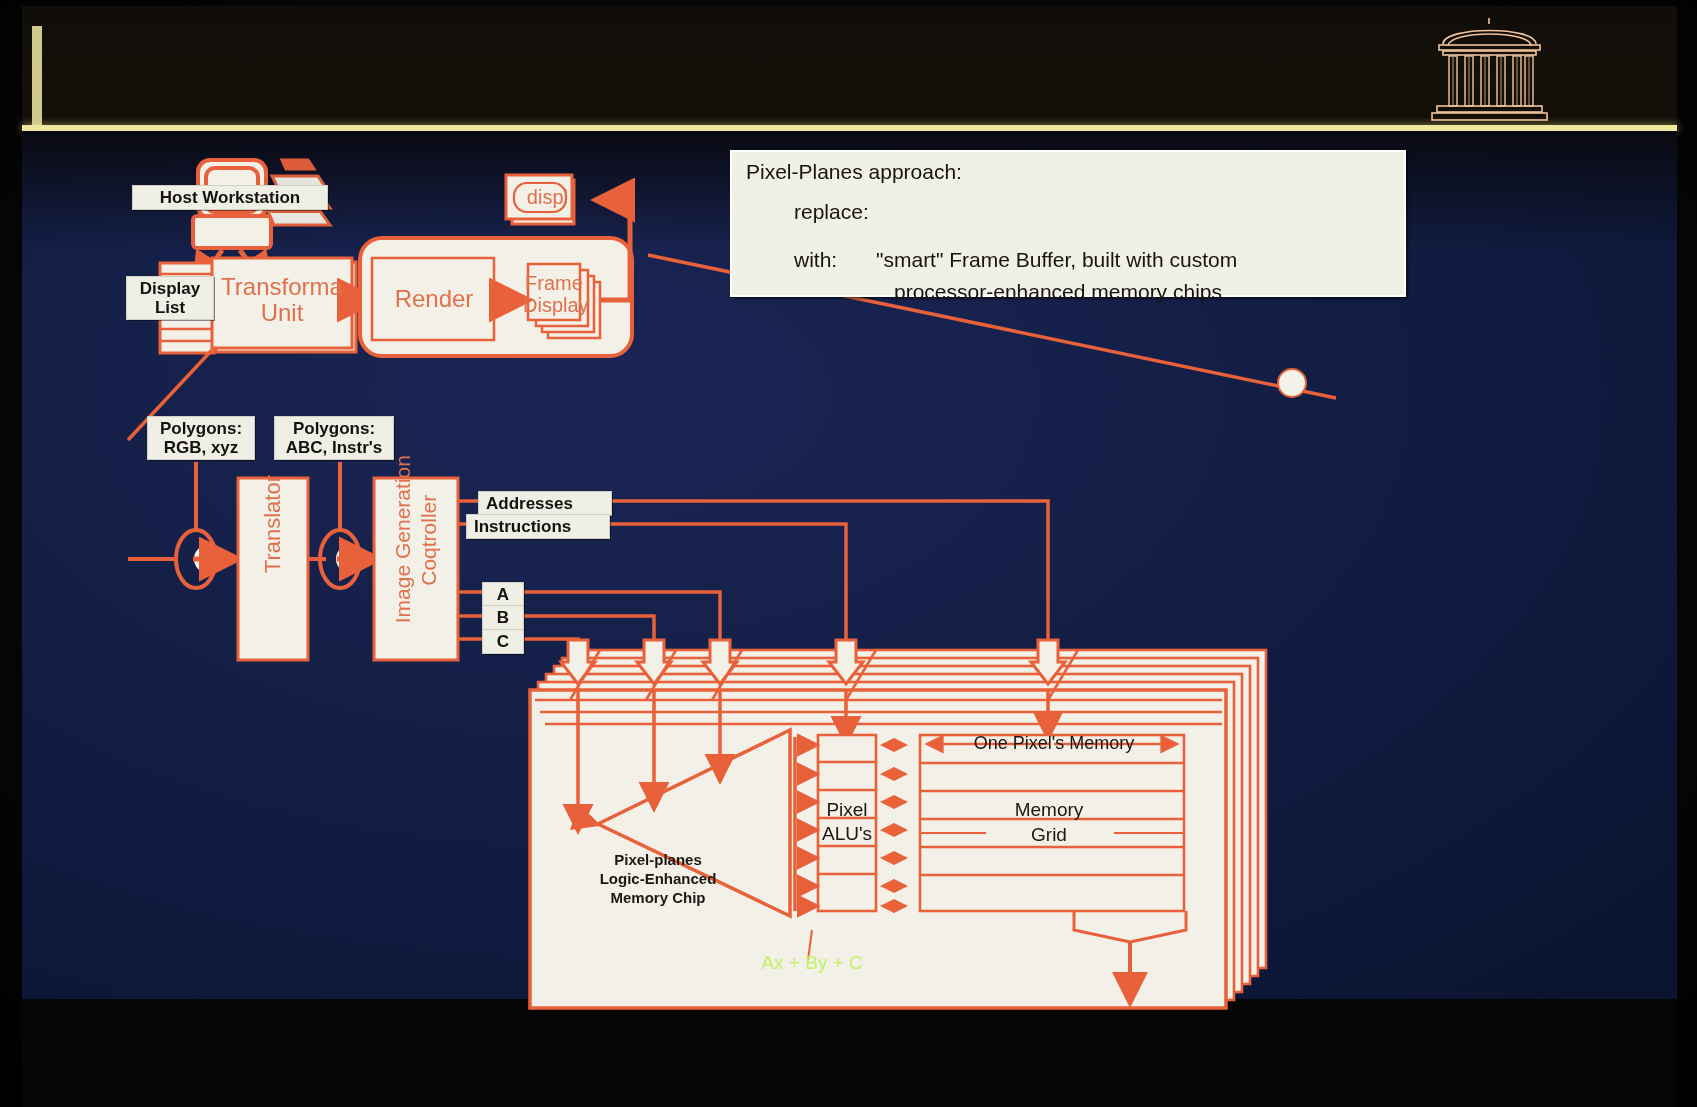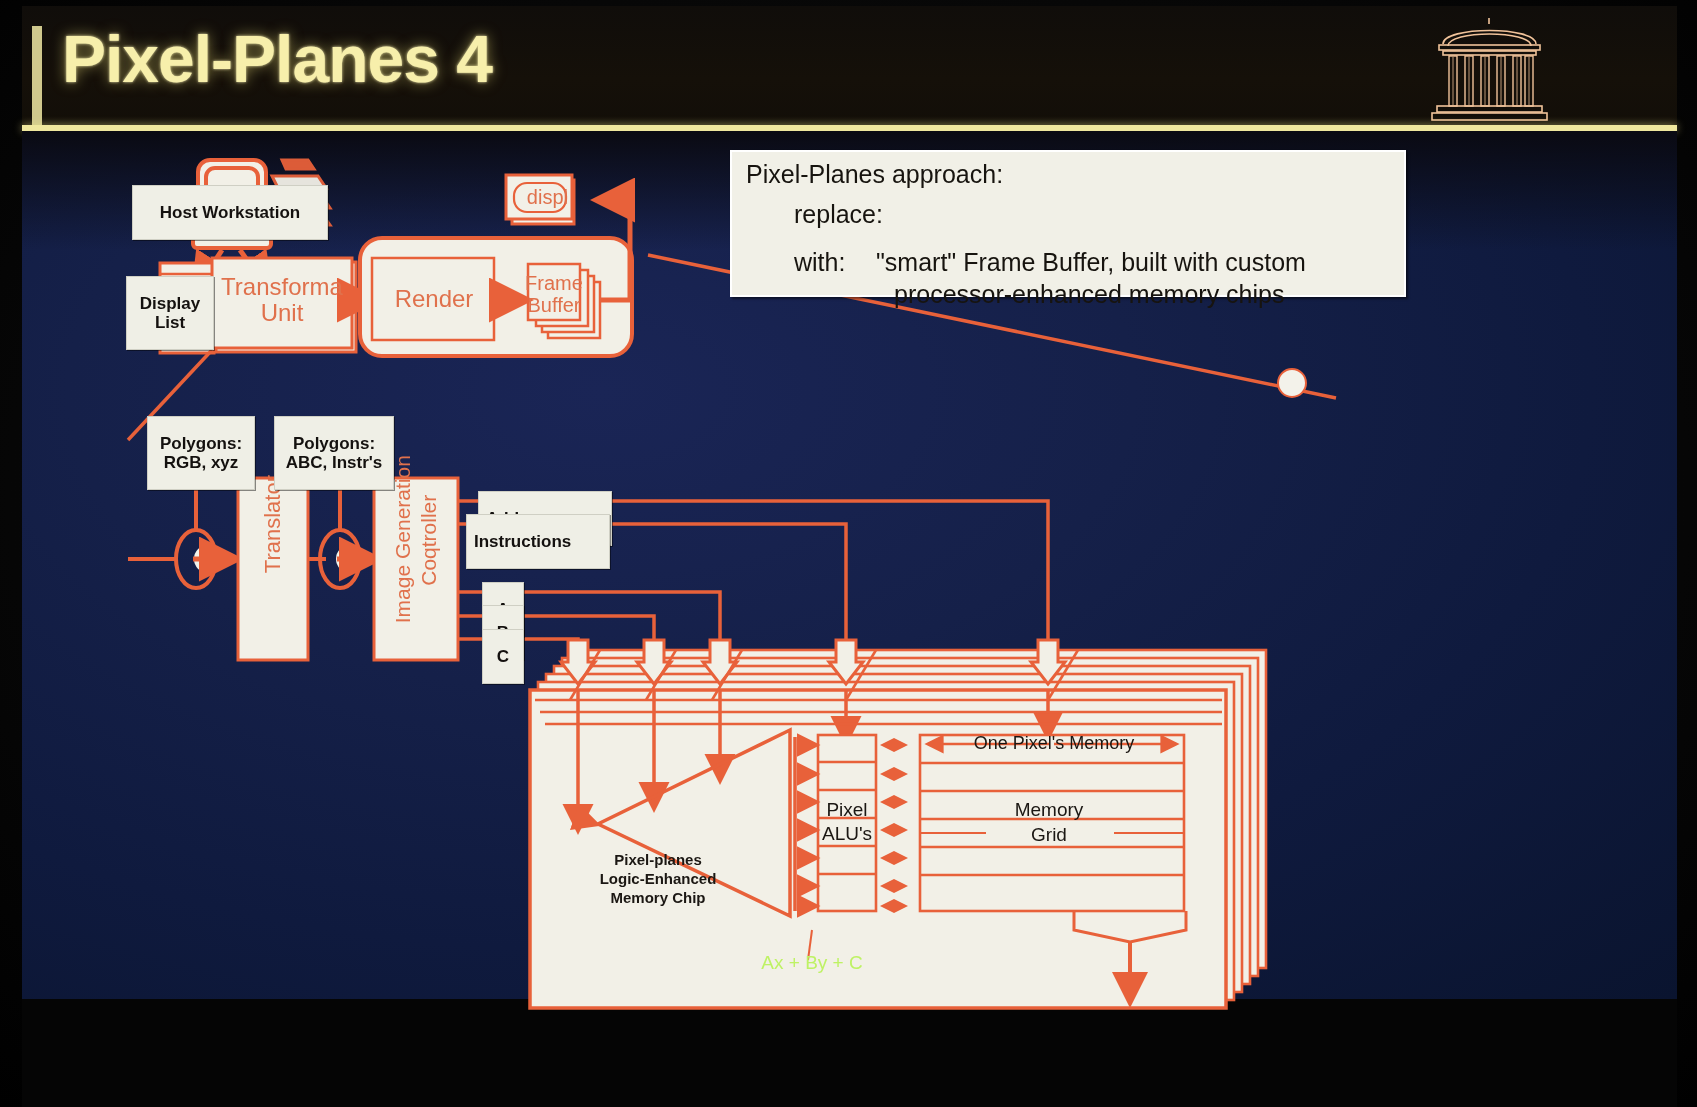--- a/index.html
+++ b/index.html
@@ -27,41 +27,40 @@
   #field{position:absolute;left:22px;top:131px;width:1655px;height:868px;
          background:radial-gradient(ellipse at 35% 30%, #1a2556 0%, #152049 35%, #0f1a3e 65%, #0a142f 100%);}
   #field:after{content:"";position:absolute;left:0;top:0;width:100%;height:120px;
          background:linear-gradient(180deg,#0a0a12 0%,rgba(14,18,44,0) 100%);}
   #bottomdark{position:absolute;left:22px;top:999px;width:1655px;height:108px;background:#050505;}
 
   .lyr{position:absolute;z-index:5;}
 
   
   .wlabel{position:absolute;background:#efefe6;color:#14110f;border:1px solid #cfcfc4;
-          font-size:17px;font-weight:bold;line-height:1.12;padding:17px 7px;
+          font-size:17px;font-weight:bold;line-height:1.12;padding:2px 7px;
           text-align:center;box-shadow:1px 1px 0 rgba(0,0,0,.45);z-index:30;white-space:nowrap;}
   .otext{position:absolute;color:#e0714c;font-size:24px;text-align:center;z-index:12;line-height:1.1;}
 
   
   #panel{position:absolute;left:730px;top:150px;width:672px;height:143px;
          background:#f1f0e7;border:2px solid #ffffff;z-index:40;
          box-shadow:2px 2px 2px rgba(0,0,0,.5);}
-  #panel .ln{position:absolute;color:#17140f;font-size:25px;white-space:nowrap;}
+  #panel .ln{position:absolute;color:#17140f;font-size:21px;white-space:nowrap;}
 
   svg{position:absolute;left:0;top:0;overflow:visible;}
 </style>
 </head>
 <body>
 
 <div id="slide">
   <div id="frame"></div>
 
   <div id="header">
     <div id="leftbar"></div>
-    <div id="title">Pixel-Planes 4</div>
 
     <svg id="logo" viewBox="0 0 125 110" width="125" height="110">
       <g fill="none" stroke="#f1c39a" stroke-width="1.6">
         <path d="M16 30 C16 12, 109 12, 109 30"></path>
         <path d="M21 32 C21 16, 104 16, 104 32"></path>
         <path d="M62 10 l0 -6"></path>
         <rect x="12" y="31" width="101" height="5"></rect>
         <rect x="16" y="37" width="93" height="4"></rect>
         <rect x="10" y="92" width="105" height="6"></rect>
         <rect x="5" y="99" width="115" height="7"></rect>
@@ -293,21 +292,21 @@
   <div class="wlabel" style="left:482px;top:582px;width:26px;">A</div>
   <div class="wlabel" style="left:482px;top:605px;width:26px;">B</div>
   <div class="wlabel" style="left:482px;top:629px;width:26px;">C</div>
 
   <div class="otext" style="left:212px;top:274px;width:140px;white-space:pre;">Transforma
 Unit</div>
 
   <div class="otext" style="left:378px;top:286px;width:112px;">Render</div>
 
   <div class="otext" style="left:523px;top:272px;width:62px;font-size:20px;white-space:pre;">Frame
-Buffer</div>
+Display</div>
 
   <div class="otext" style="left:512px;top:186px;width:56px;font-size:20px;text-align:right;">displ</div>
 
   <div class="otext" style="left:214px;top:512px;width:118px;font-size:22px;
               transform:rotate(-90deg);transform-origin:center;">Translator</div>
 
   <div class="otext" style="left:333px;top:514px;width:166px;font-size:21px;white-space:pre;line-height:1.25;
               transform:rotate(-90deg);transform-origin:center;">Image Generation
 Coqtroller</div>
 

